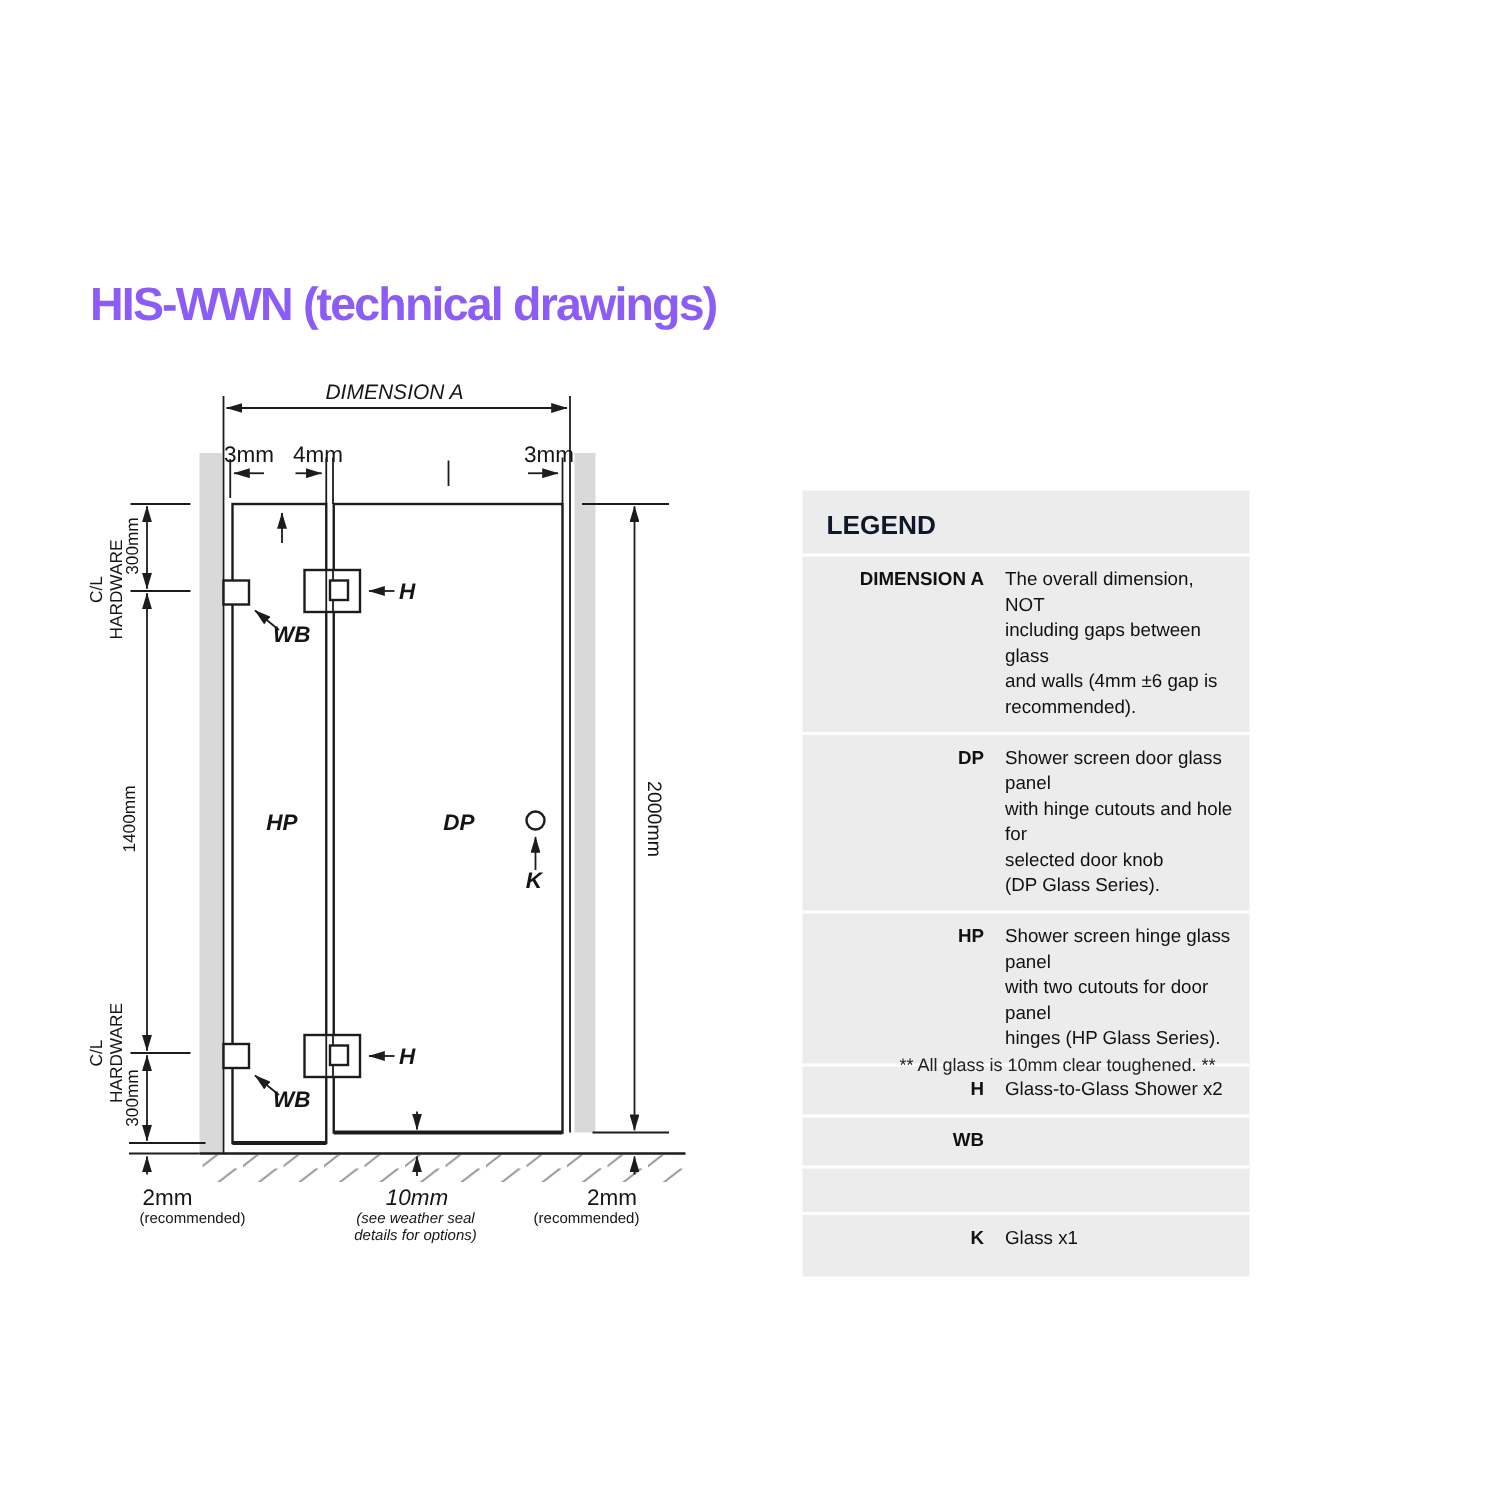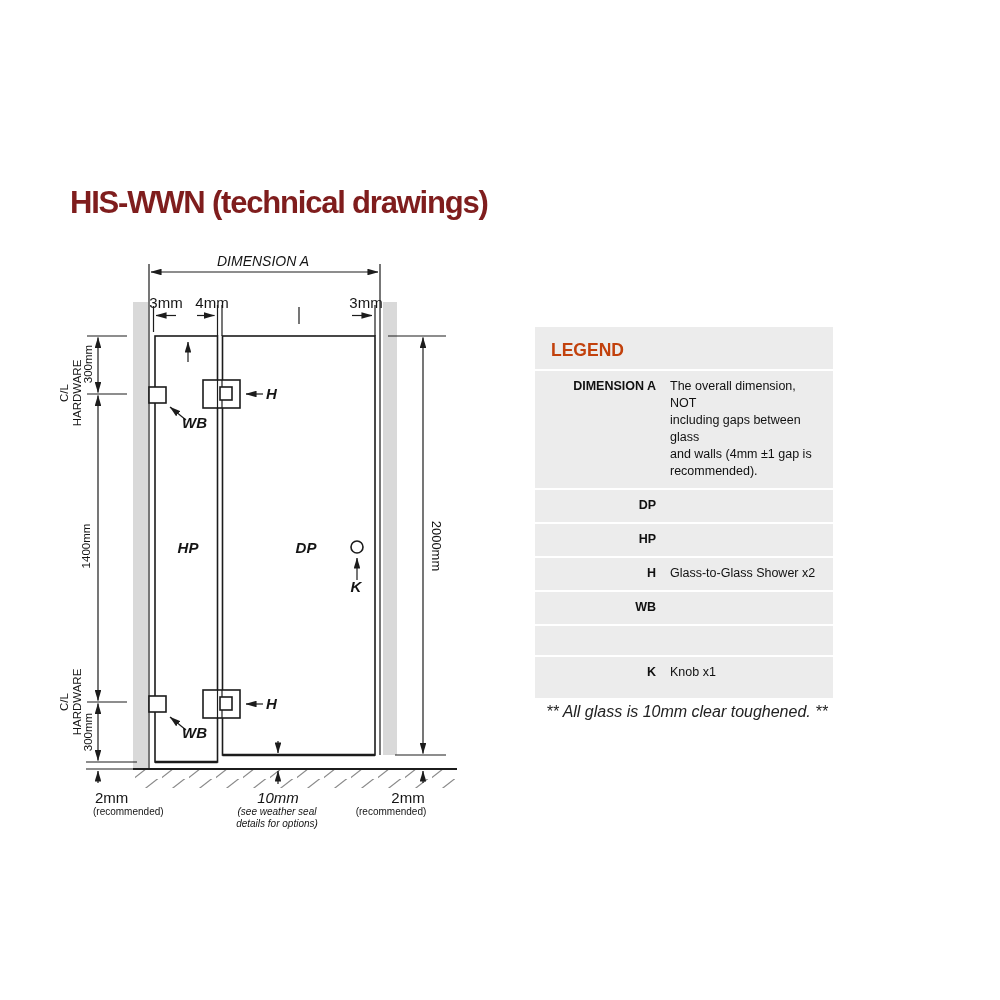--- a/index.html
+++ b/index.html
@@ -1,45 +1,45 @@
 <!DOCTYPE html>
 <html><head>
 <meta charset="utf-8">
 <style>
   html,body{margin:0;padding:0;background:#fff;}
   .page{position:relative;width:1000px;height:1000px;background:#ffffff;overflow:hidden;
         font-family:"Liberation Sans", sans-serif;color:#111;}
-  .title{position:absolute;left:70px;top:185px;font-size:31px;font-weight:bold;
-         letter-spacing:-1.2px;white-space:nowrap;color:#7f1d1d;}
+  .title{position:absolute;left:60px;top:185px;font-size:31px;font-weight:bold;
+         letter-spacing:-1.2px;white-space:nowrap;color:#8b5cf6;}
   svg.drawing{position:absolute;left:0;top:0;}
   svg text{font-family:"Liberation Sans", sans-serif;fill:#151515;}
   .t13{font-size:14px;}
   .t15{font-size:15px;}
   .ti{font-style:italic;}
   .lbl{font-size:15px;font-weight:bold;font-style:italic;}
   .rot{font-size:11.5px;}
   .small{font-size:10px;}
   .ln{stroke:#1c1c1c;stroke-width:1.2;fill:none;}
   .ob{stroke:#1c1c1c;stroke-width:1.6;fill:none;}
   .thick{stroke:#1c1c1c;stroke-width:2.6;fill:none;}
   .wf{fill:#ffffff;stroke:#1c1c1c;stroke-width:1.6;}
   
   .legend{position:absolute;left:535px;top:327px;width:298px;background:#ececec;
           padding:0 0 2px 0;}
-  .legend-h{font-size:17.5px;font-weight:bold;padding:13px 16px 8px 16px;color:#c2410c;}
+  .legend-h{font-size:17.5px;font-weight:bold;padding:13px 16px 8px 16px;color:#0f172a;}
   .lrow{display:grid;grid-template-columns:105px 1fr;column-gap:14px;
         border-top:2px solid #ffffff;padding:7px 8px 8px 16px;}
   .lrow:first-of-type{border-top:2px solid #ffffff;}
   .lterm{font-size:12.5px;font-weight:bold;text-align:right;line-height:17px;}
   .ldesc{font-size:12.5px;line-height:17px;white-space:pre-line;overflow:visible;}
   .ldesc.nowrap{white-space:nowrap;}
   .lrow.empty{height:14px;}
   .lrow.last{padding-bottom:15px;}
-  .footnote{position:absolute;left:538px;top:703px;width:298px;text-align:center;
-            font-size:16px;font-style:italic;color:#222;}
+  .footnote{position:absolute;left:556px;top:703px;width:298px;text-align:center;
+            font-size:12px;color:#222;}
 </style>
 </head>
 <body>
 
 <div class="page">
 
   <div class="title">HIS-WWN (technical drawings)</div>
 
   <svg class="drawing" width="500" height="860" viewBox="0 0 500 860">
     <defs>
@@ -175,41 +175,48 @@
     </g>
   </svg>
 
   <div class="legend">
     <div class="legend-h">LEGEND</div>
 
     <div class="lrow">
       <div class="lterm">DIMENSION A</div>
       <div class="ldesc">The overall dimension, NOT
 including gaps between glass
-and walls (4mm ±1 gap is
+and walls (4mm ±6 gap is
 recommended).</div>
     </div>
     <div class="lrow">
       <div class="lterm">DP</div>
+      <div class="ldesc">Shower screen door glass panel
+with hinge cutouts and hole for
+selected door knob
+(DP Glass Series).</div>
     </div>
     <div class="lrow">
       <div class="lterm">HP</div>
+      <div class="ldesc">Shower screen hinge glass panel
+with two cutouts for door panel
+hinges (HP Glass Series).</div>
     </div>
     <div class="lrow">
       <div class="lterm">H</div>
       <div class="ldesc">Glass-to-Glass Shower x2</div>
     </div>
     <div class="lrow">
       <div class="lterm">WB</div>
     </div>
     <div class="lrow empty">
       <div class="lterm"></div>
       <div class="ldesc"></div>
     </div>
     <div class="lrow last">
       <div class="lterm">K</div>
-      <div class="ldesc">Knob x1</div>
+      <div class="ldesc">Glass x1</div>
     </div>
   </div>
 
   <div class="footnote">** All glass is 10mm clear toughened. **</div>
 
 </div>
 
 </body></html>

